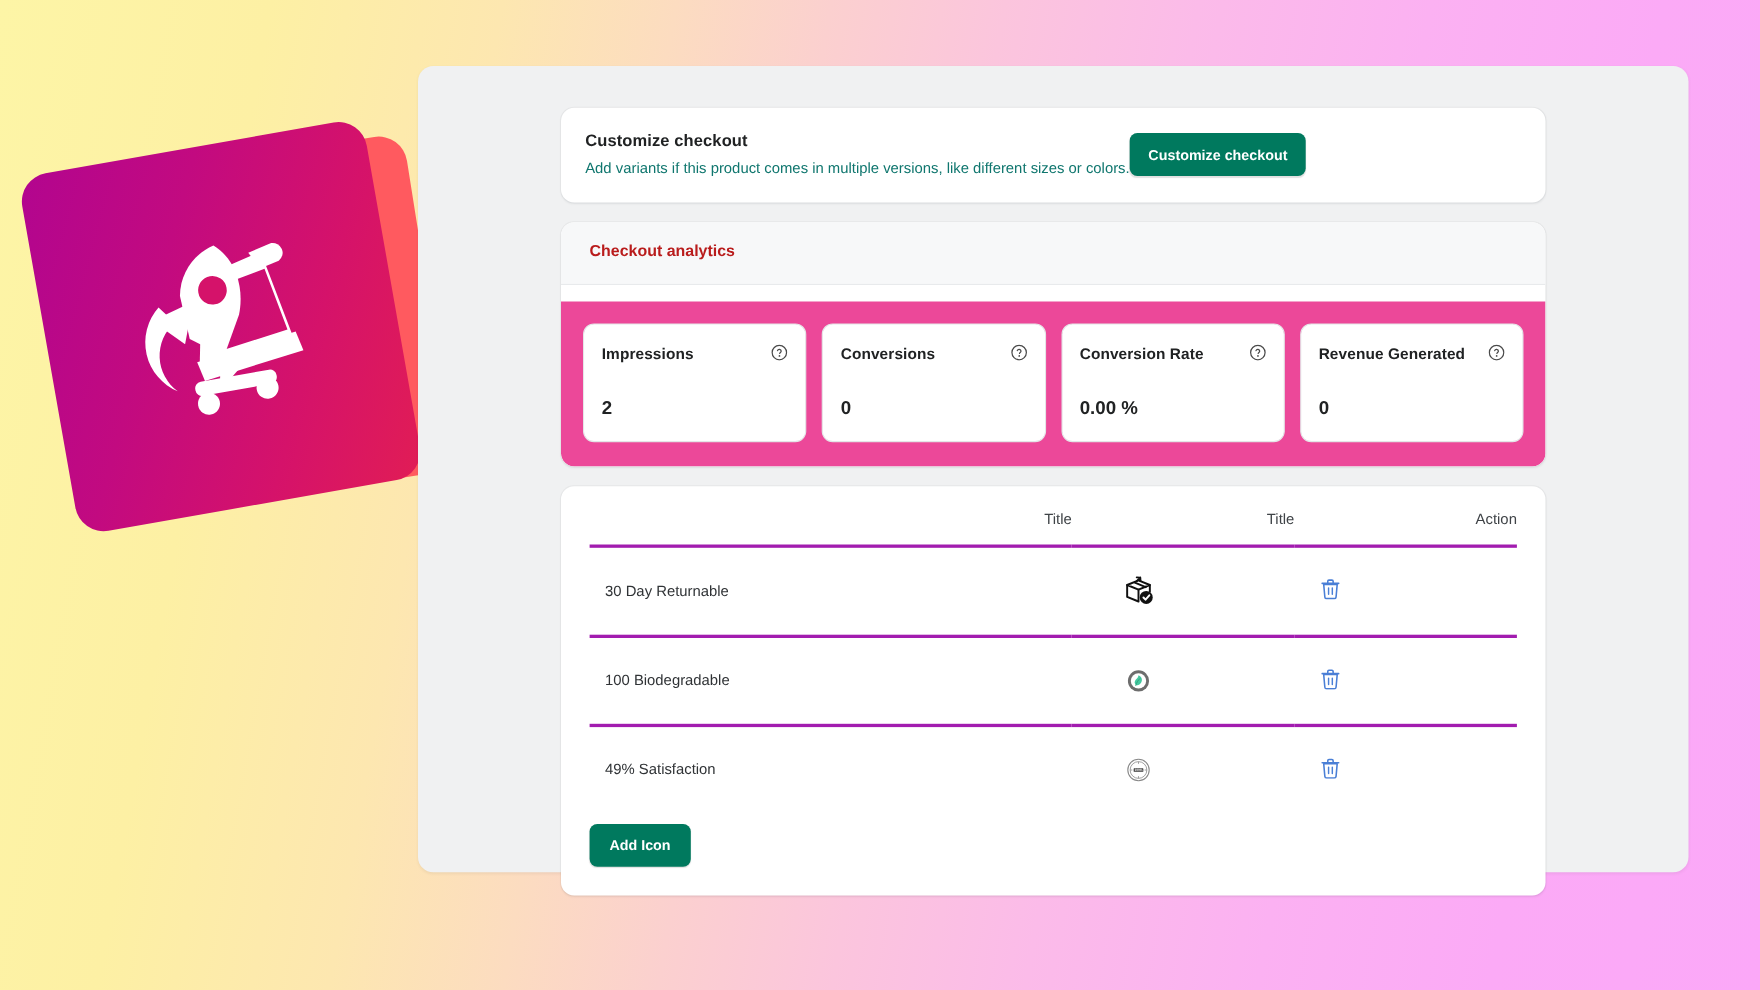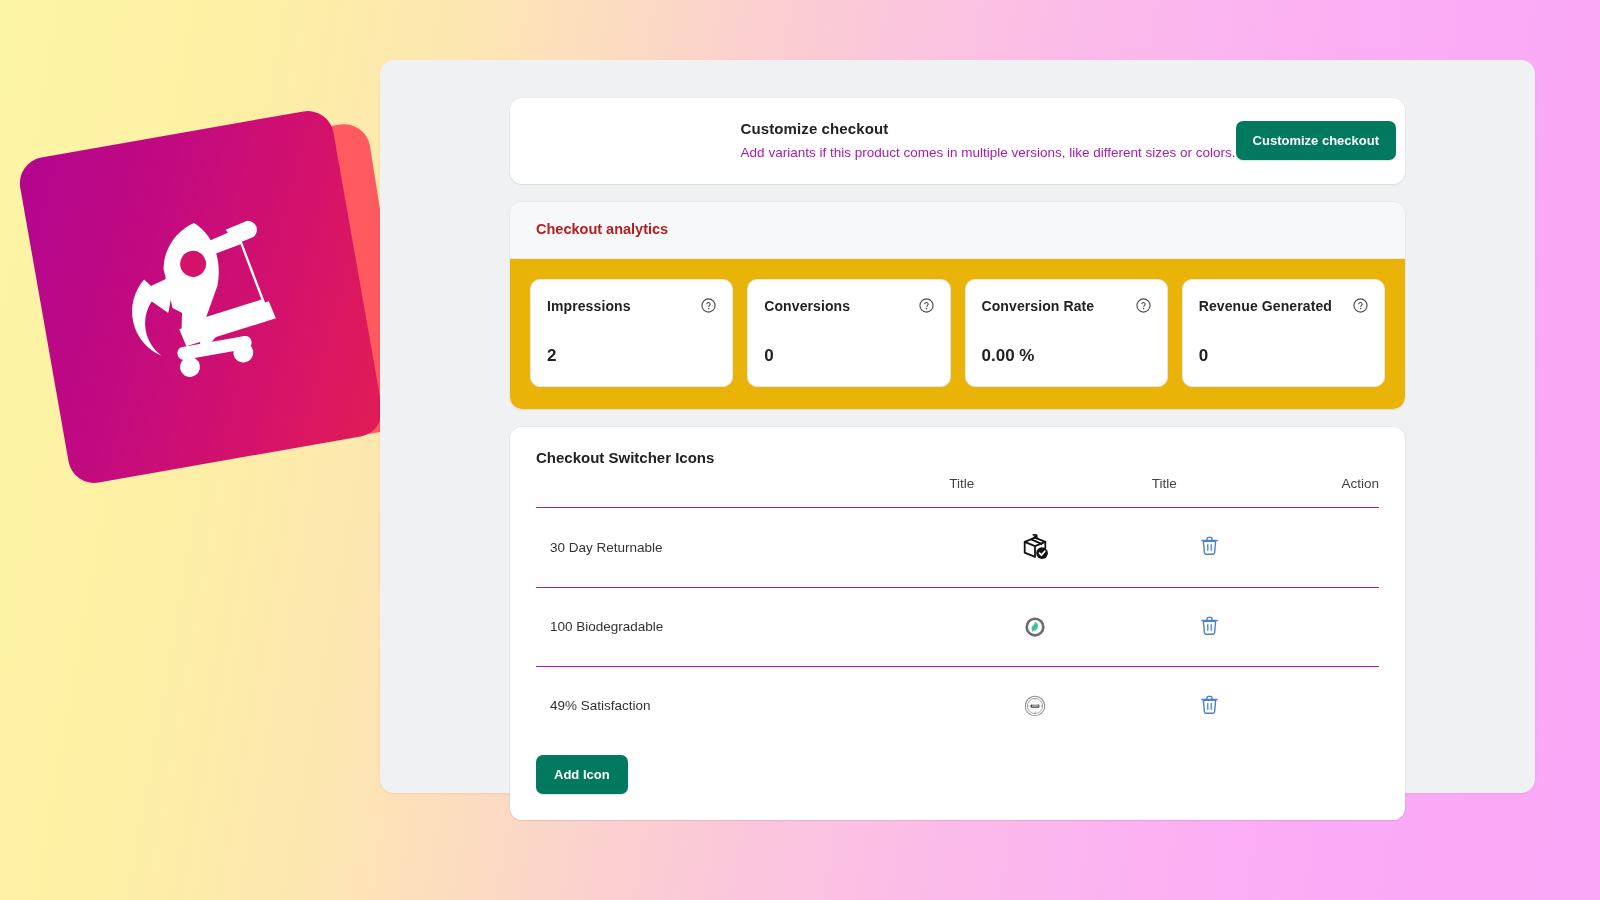--- a/index.html
+++ b/index.html
@@ -82,34 +82,34 @@
   .card {
     background: #ffffff;
     border-radius: 12px;
     box-shadow: 0 1px 2px rgba(16,24,40,0.07), 0 0 0 1px rgba(16,24,40,0.03);
   }
 
   
   .cc-card {
     display: flex;
     align-items: center;
-    justify-content: flex-end;
-    padding: 22px 9px;
+    justify-content: flex-start;
+    padding: 22px 22px;
     margin-bottom: 18px;
   }
   .cc-title {
     font-size: 15px;
     font-weight: 700;
     color: #202223;
     margin-bottom: 7px;
     letter-spacing: .1px;
   }
   .cc-sub {
     font-size: 13.5px;
-    color: #a21caf;
+    color: #0f766e;
     line-height: 1.3;
   }
   .btn-green {
     background: #00795e;
     color: #ffffff;
     border: none;
     border-radius: 7px;
     font-family: "Liberation Sans", sans-serif;
     font-size: 13px;
     font-weight: 700;
@@ -129,22 +129,23 @@
   }
   .an-head-title {
     font-size: 14.5px;
     font-weight: 700;
     color: #b91c1c;
   }
   .an-body {
     display: flex;
     gap: 14px;
     padding: 20px 20px 22px 20px;
-    background: #eab308;
+    background: #ec4899;
     border-radius: 0 0 12px 12px;
+    margin-top: 15px;
   }
   .stat {
     flex: 1 1 0;
     background: #ffffff;
     border: 1px solid #e4e6e8;
     border-radius: 10px;
     padding: 18px 16px 20px 16px;
     min-height: 108px;
     display: flex;
     flex-direction: column;
@@ -197,21 +198,21 @@
     font-size: 13.5px;
     font-weight: 400;
     color: #3f4347;
     padding: 0 0 16px 14px;
   }
   table.sw-table th.col-title { width: 52%; }
   table.sw-table th.col-icon  { width: 24%; }
   table.sw-table th.col-act   { width: 24%; }
 
   table.sw-table td {
-    border-top: 1px solid #a21caf;
+    border-top: 3px solid #a21caf;
     padding: 22px 0 22px 14px;
     font-size: 13.5px;
     color: #303336;
     vertical-align: middle;
   }
   td.cell-icon { text-align: left; padding-left: 8px; }
   td.cell-act  { text-align: left; padding-left: 6px; }
 
   .icon-slot {
     width: 34px; height: 34px;
@@ -344,21 +345,20 @@
                 </svg>
             </span>
           </div>
           <div class="stat-value"><span>0</span><span class="unit"></span></div>
         </div>
 
       </div>
     </section>
 
     <section class="card sw-card">
-      <div class="sw-title">Checkout Switcher Icons</div>
 
       <table class="sw-table">
         <thead>
           <tr>
             <th class="col-title">Title</th>
             <th class="col-icon">Title</th>
             <th class="col-act">Action</th>
           </tr>
         </thead>
         <tbody>

